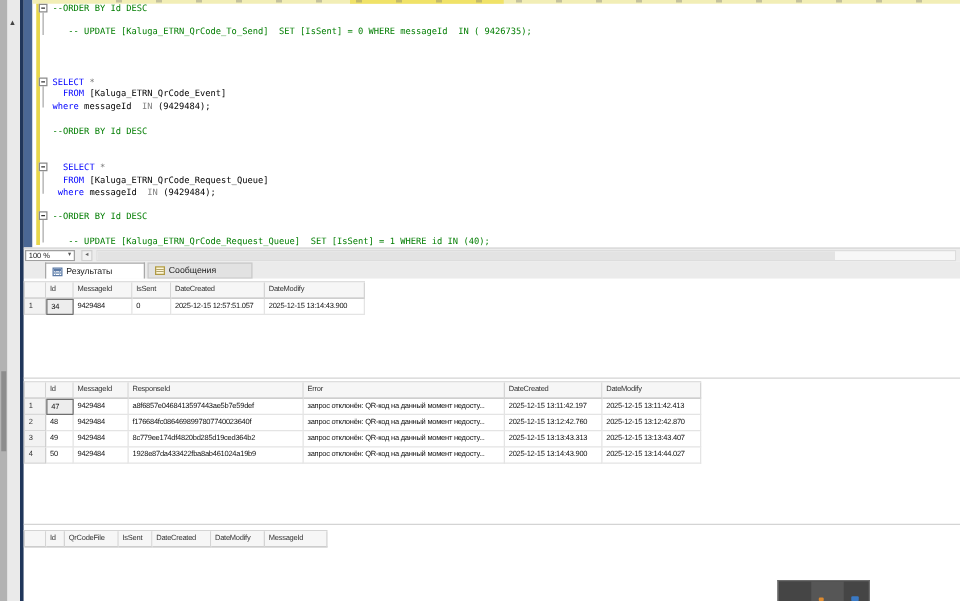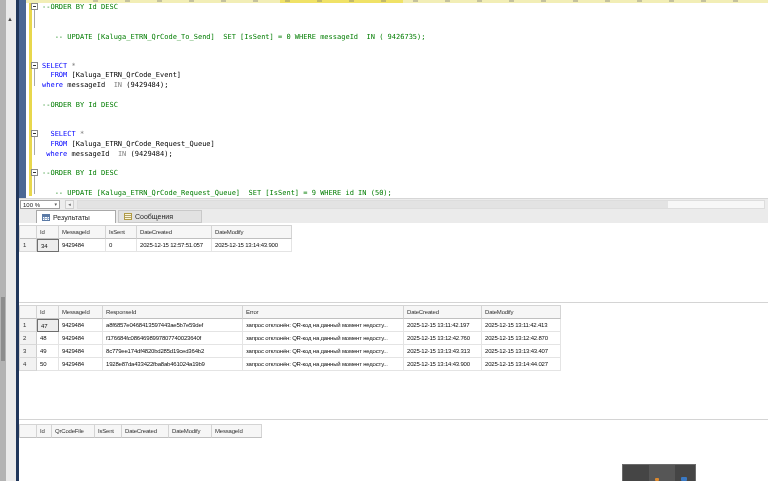--- a/index.html
+++ b/index.html
@@ -92,38 +92,38 @@
         <div class="abs fold-box" style="top: 61.68px;"></div>
         <div class="abs fold-line" style="top: 68.68px; height: 17.56px;"></div>
         <div class="abs fold-box" style="top: 130.14px;"></div>
         <div class="abs fold-line" style="top: 137.14px; height: 17.56px;"></div>
         <div class="abs fold-box" style="top: 169.26px;"></div>
         <div class="abs fold-line" style="top: 176.26px; height: 17.56px;"></div>
       </div>
     <div class="abs" id="code-layer">
         <div class="abs code-line" style="top: 2px;"><span class="seg-com">--ORDER BY Id DESC</span></div>
         <div class="abs code-line" style="top: 11.78px;"></div>
-        <div class="abs code-line" style="top: 32px;"><span class="seg-com">   -- UPDATE [Kaluga_ETRN_QrCode_To_Send]  SET [IsSent] = 0 WHERE messageId  IN ( 9426735);</span></div>
+        <div class="abs code-line" style="top: 20px;"><span class="seg-com">   -- UPDATE [Kaluga_ETRN_QrCode_To_Send]  SET [IsSent] = 0 WHERE messageId  IN ( 9426735);</span></div>
         <div class="abs code-line" style="top: 31.34px;"></div>
         <div class="abs code-line" style="top: 41.12px;"></div>
         <div class="abs code-line" style="top: 50.9px;"></div>
         <div class="abs code-line" style="top: 60.68px;"><span class="seg-kw">SELECT</span><span class="seg-op"> *</span></div>
         <div class="abs code-line" style="top: 70.46px;"><span class="seg-def">  </span><span class="seg-kw">FROM</span><span class="seg-def"> [Kaluga_ETRN_QrCode_Event]</span></div>
         <div class="abs code-line" style="top: 80.24px;"><span class="seg-kw">where</span><span class="seg-def"> messageId  </span><span class="seg-op">IN</span><span class="seg-def"> (9429484);</span></div>
         <div class="abs code-line" style="top: 90.02px;"></div>
         <div class="abs code-line" style="top: 99.8px;"><span class="seg-com">--ORDER BY Id DESC</span></div>
         <div class="abs code-line" style="top: 109.58px;"></div>
         <div class="abs code-line" style="top: 119.36px;"></div>
         <div class="abs code-line" style="top: 129.14px;"><span class="seg-def">  </span><span class="seg-kw">SELECT</span><span class="seg-op"> *</span></div>
         <div class="abs code-line" style="top: 138.92px;"><span class="seg-def">  </span><span class="seg-kw">FROM</span><span class="seg-def"> [Kaluga_ETRN_QrCode_Request_Queue]</span></div>
         <div class="abs code-line" style="top: 148.7px;"><span class="seg-def"> </span><span class="seg-kw">where</span><span class="seg-def"> messageId  </span><span class="seg-op">IN</span><span class="seg-def"> (9429484);</span></div>
         <div class="abs code-line" style="top: 158.48px;"></div>
         <div class="abs code-line" style="top: 168.26px;"><span class="seg-com">--ORDER BY Id DESC</span></div>
         <div class="abs code-line" style="top: 178.04px;"></div>
-        <div class="abs code-line" style="top: 187.82px;"><span class="seg-com">   -- UPDATE [Kaluga_ETRN_QrCode_Request_Queue]  SET [IsSent] = 9 WHERE id IN (50);</span></div>
+        <div class="abs code-line" style="top: 187.82px;"><span class="seg-com">   -- UPDATE [Kaluga_ETRN_QrCode_Request_Queue]  SET [IsSent] = 1 WHERE id IN (40);</span></div>
       </div>
   </div>
 
   <div class="abs zoom-bar">
     <div class="abs zoom-box">
       <span>100 %</span>
       <span class="zoom-dd">▾</span>
     </div>
     <div class="abs hscroll-left">◂</div>
     <div class="abs hscroll-track">

